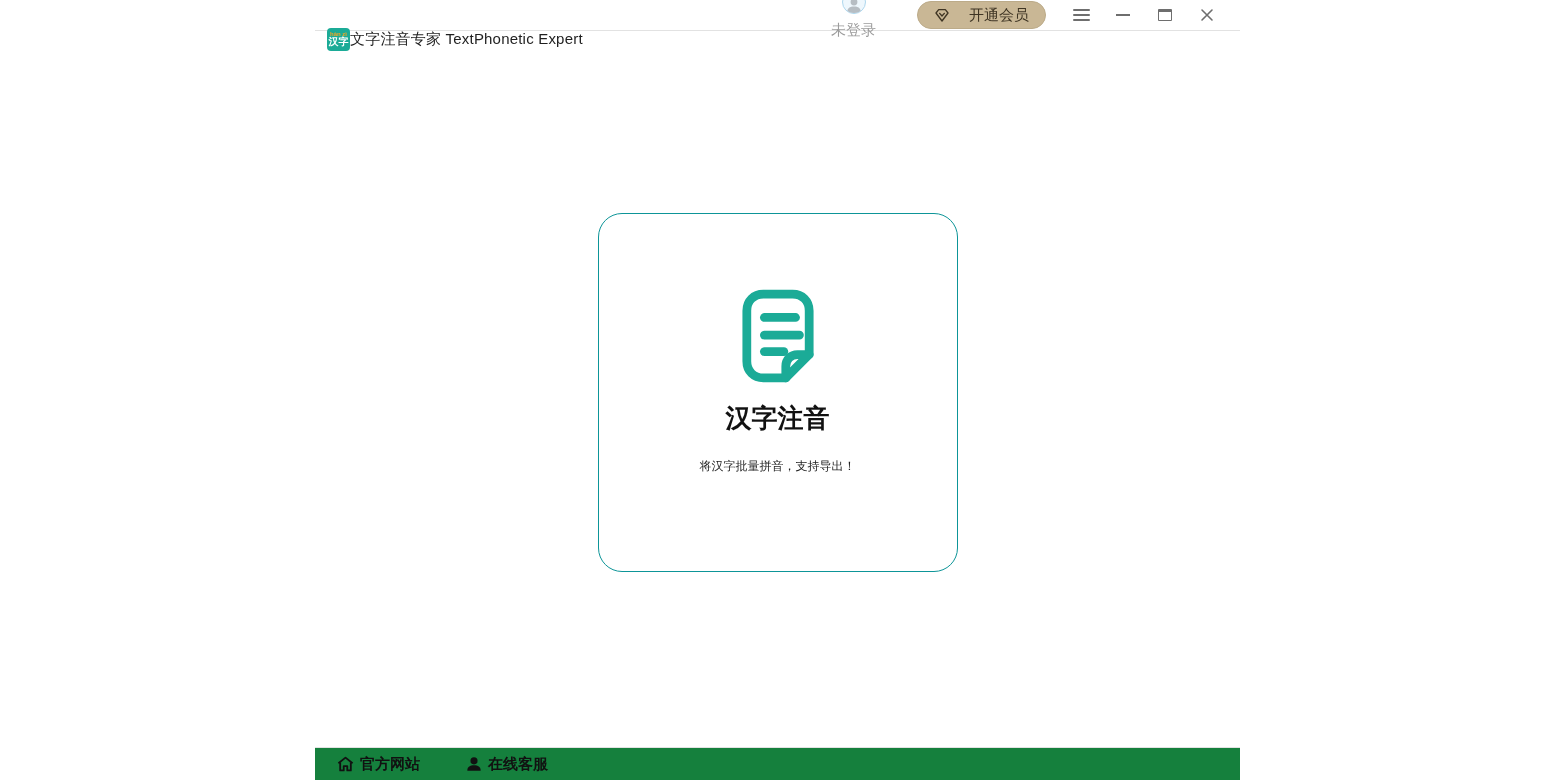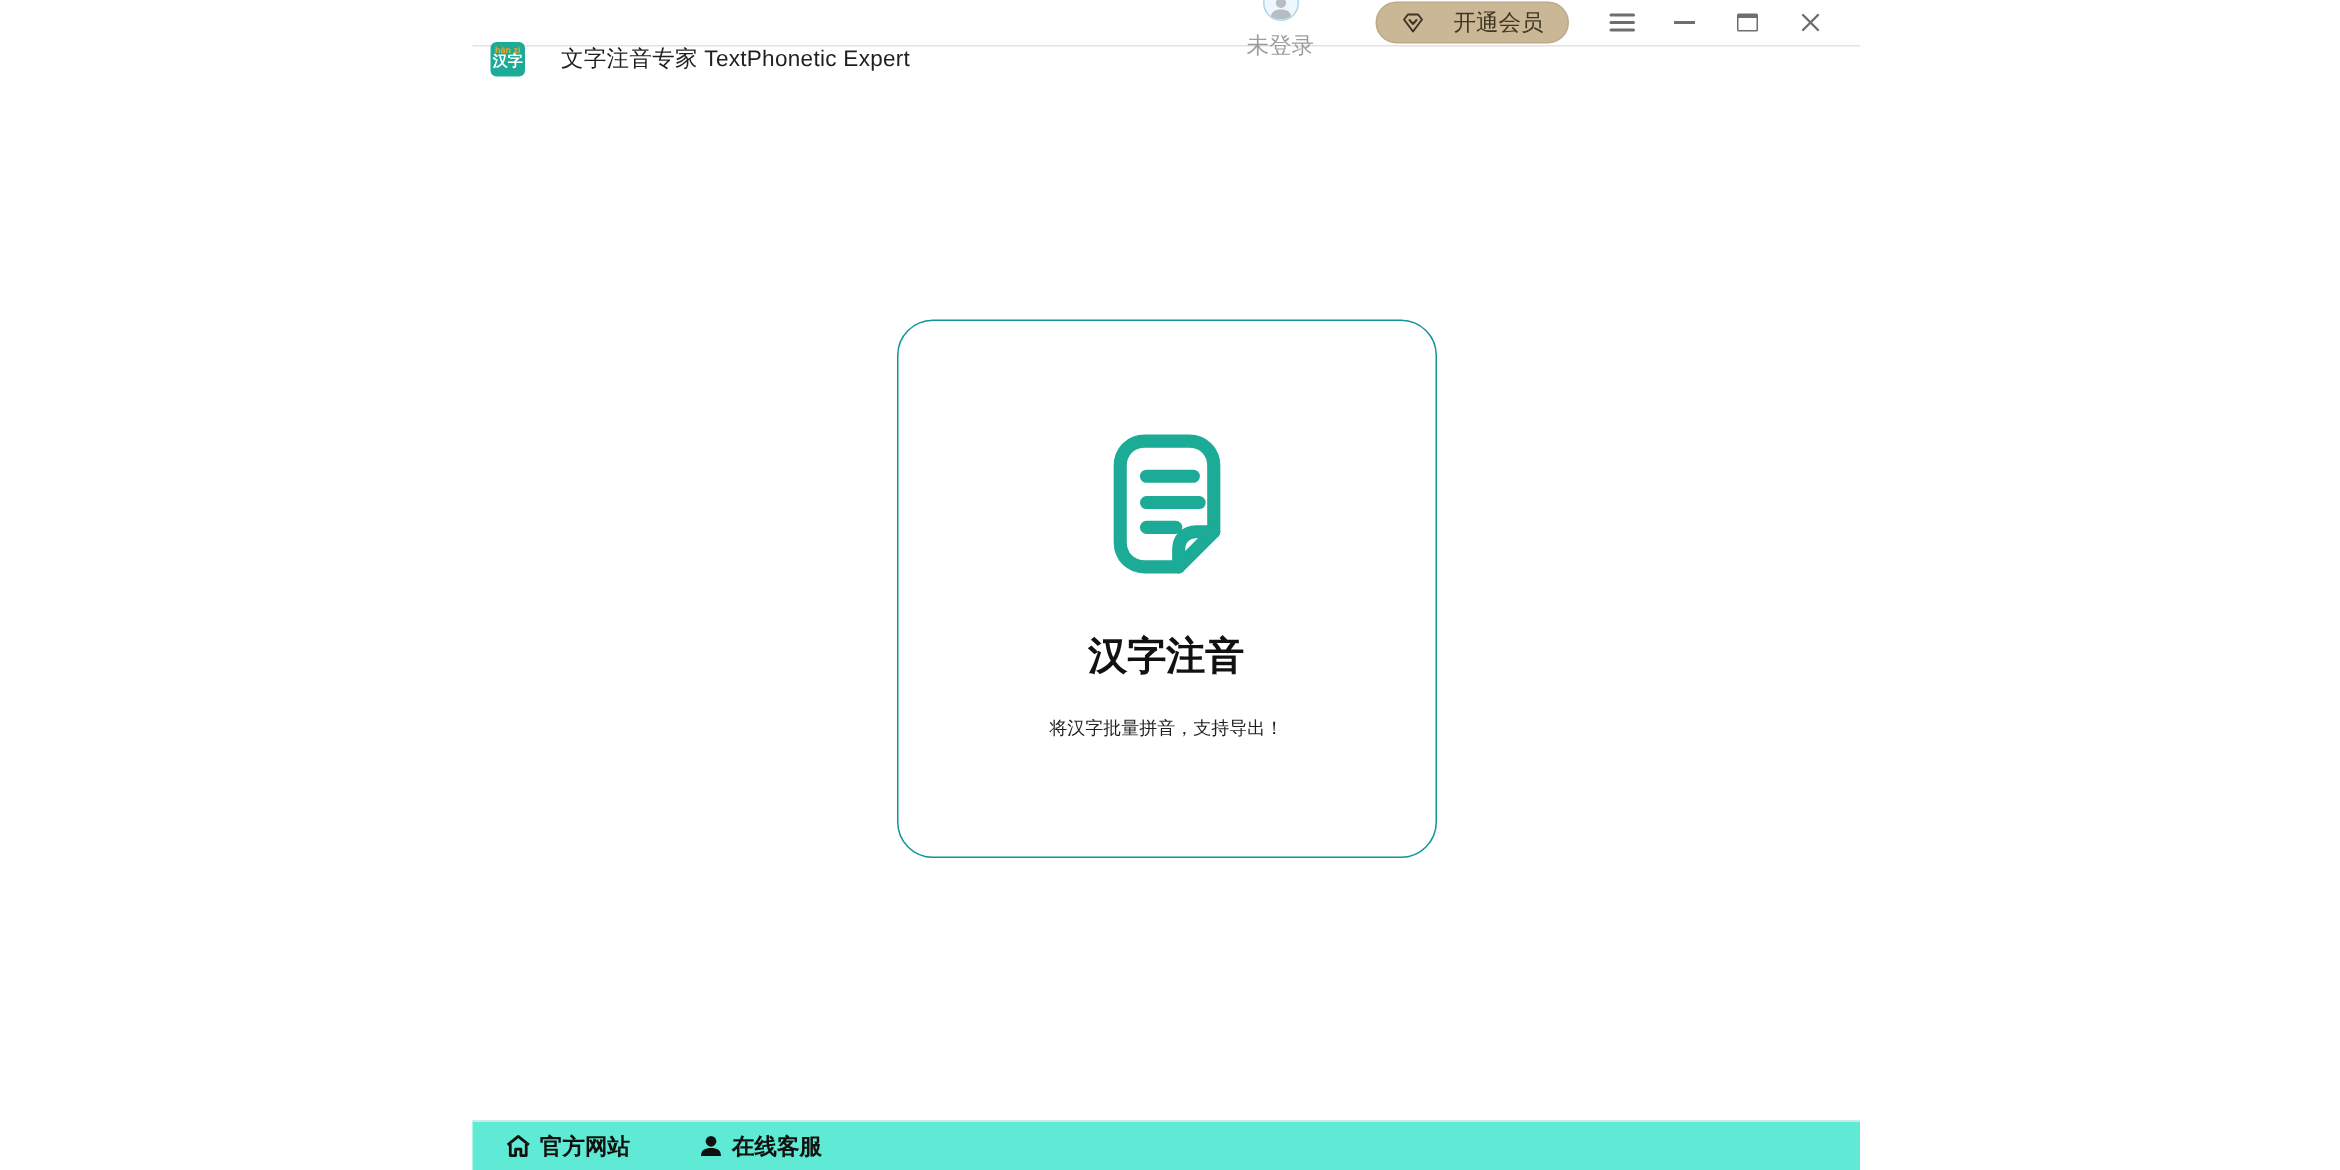--- a/index.html
+++ b/index.html
@@ -17,21 +17,21 @@
   }
 
   
   .titlebar {
     height: 31px;
     display: flex;
     align-items: center;
     border-bottom: 1px solid var(--divider, #e2e2e2);
     padding: 0 16px 0 12px;
   }
-  .titlebar-left { display: flex; align-items: center; gap: 24px; margin-top: 48px; }
+  .titlebar-left { display: flex; align-items: center; gap: 0; margin-top: 48px; }
   .app-logo {
     width: 23px; height: 23px;
     border-radius: 4px;
     background: var(--accent-teal, #1BAB97);
     display: flex; flex-direction: column;
     align-items: center; justify-content: center;
     line-height: 1; overflow: hidden;
   }
   .app-logo .pinyin { font-size: 6px; color: var(--app-icon-orange, #F5A623); font-weight: 700; white-space: nowrap; }
   .app-logo .hanzi  { font-size: 10px; color: #ffffff; font-weight: 700; white-space: nowrap; }
@@ -80,33 +80,33 @@
   }
   .card {
     width: 360px; height: 359px;
     border: 1px solid var(--card-border-teal, #0D9598);
     border-radius: 24px;
     background: #ffffff;
     display: flex; flex-direction: column; align-items: center;
     cursor: pointer;
   }
   .card-icon { margin-top: 72px; height: 100px; display: flex; align-items: center; }
-  .card-title { margin-top: 34px; font-size: 26px; font-weight: 700; color: #111111; }
+  .card-title { margin-top: 15px; font-size: 26px; font-weight: 700; color: #111111; }
   .card-desc  { margin-top: 22px; font-size: 12px; color: #1f1f1f; }
 
   
   .footer {
     position: absolute;
     left: 0; right: 0; bottom: 0;
     height: 33px;
     border-top: 1px solid var(--divider, #e2e2e2);
     display: flex; align-items: center;
     padding-left: 22px;
     gap: 46px;
-    background: #5eead4;
+    background: #15803d;
   }
   .footer-item { display: flex; align-items: center; gap: 6px; cursor: pointer; }
   .footer-item span { font-size: 15px; font-weight: 600; color: #111111; }
 
   svg { display: block; }
 </style>
 </head>
 <body>
 
 <div class="app-window">

